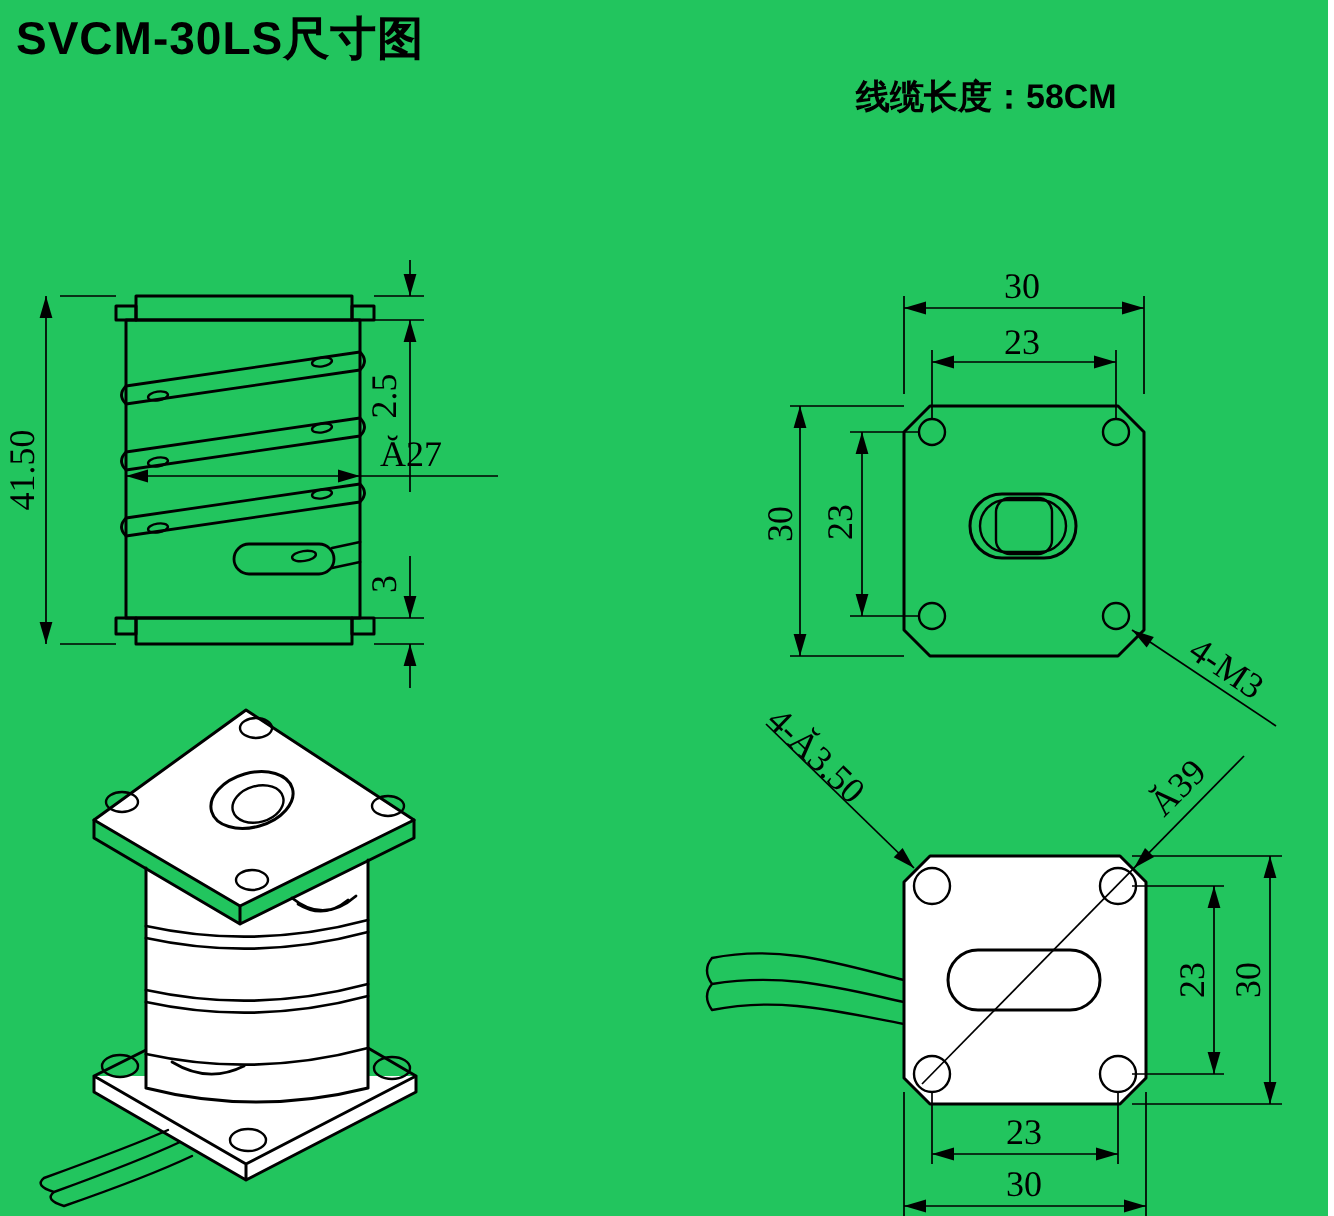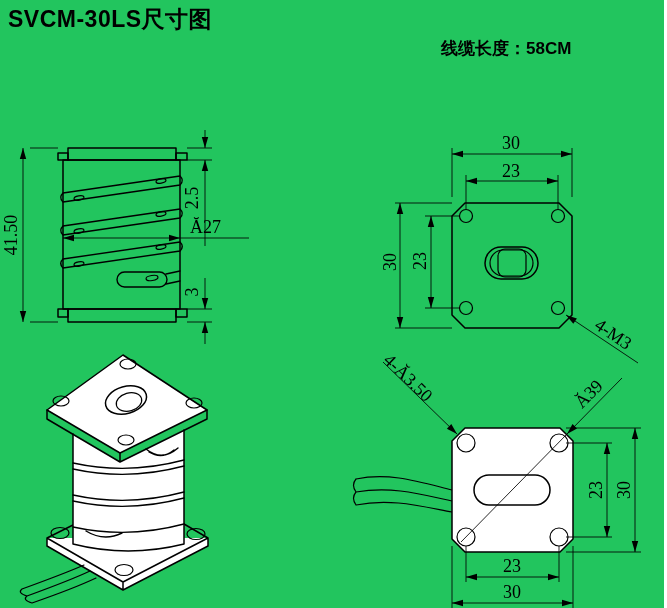--- a/index.html
+++ b/index.html
@@ -1,21 +1,21 @@
 <!DOCTYPE html>
 <html><head>
 <meta charset="utf-8">
 <style>
   html,body{margin:0;padding:0;background:#fff;}
   .canvas{position:relative;width:664px;height:608px;background:#22c55e;overflow:hidden;
           font-family:"Liberation Sans",sans-serif;color:#000;}
   .title{position:absolute;left:8px;top:4px;font-size:23px;font-weight:800;
          letter-spacing:.5px;color:#000;white-space:nowrap;}
   .notes{position:absolute;left:428px;top:36px;font-size:17px;font-weight:700;
-         line-height:26px;color:#000;white-space:nowrap;margin-left:13px;}
+         line-height:26px;color:#000;white-space:nowrap;}
   svg{position:absolute;left:0;top:0;}
   .o  {stroke:#000;stroke-width:1.5;fill:none;stroke-linecap:round;stroke-linejoin:round;}
   .o2 {stroke:#000;stroke-width:1.2;fill:none;stroke-linecap:round;stroke-linejoin:round;}
   .sp {stroke:#000;stroke-width:1.4;fill:none;stroke-linecap:round;stroke-linejoin:round;}
   .d  {stroke:#000;stroke-width:.85;fill:none;stroke-linecap:butt;}
   .wf {fill:#fff;}
   text.dim{font-family:"Liberation Serif",serif;font-size:18px;fill:#000;stroke:none;}
 </style>
 </head>
 <body>

